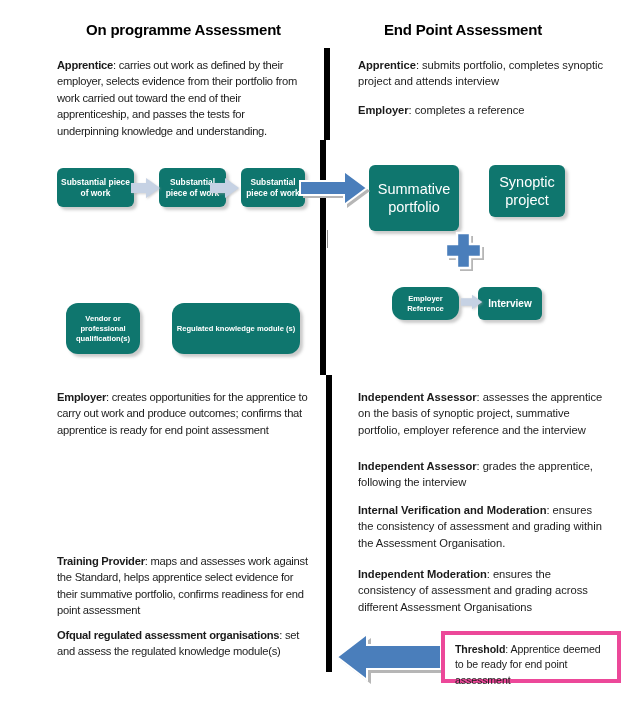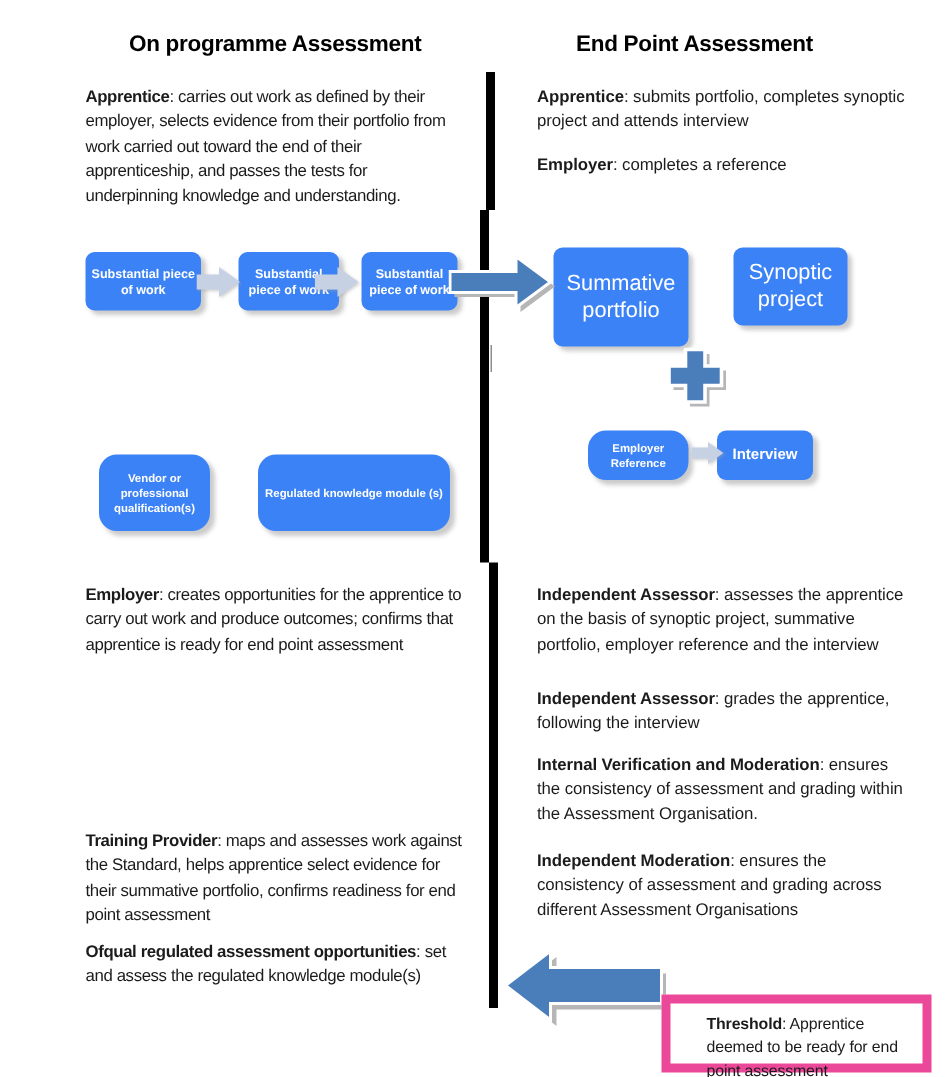--- a/index.html
+++ b/index.html
@@ -60,21 +60,21 @@
   #txt-training        { left: 57px;  top: 553px; }
   #txt-ofqual          { left: 57px;  top: 627px; }
   #txt-ia-assess       { left: 358px; top: 389px; }
   #txt-ia-grade        { left: 358px; top: 458px; }
   #txt-ivm             { left: 358px; top: 502px; }
   #txt-indep-mod       { left: 358px; top: 555px; margin-top: 11px; }
 
   
   .pbox {
     position: absolute;
-    background: #3b82f6;
+    background: #0f766e;
     border-radius: 6px;
     color: #ffffff;
     display: flex;
     align-items: center;
     justify-content: center;
     text-align: center;
     box-sizing: border-box;
     box-shadow: 3px 3px 3px rgba(140,140,140,0.45);
     padding: 2px 4px;
   }
@@ -129,27 +129,27 @@
     left: 335px;
     top: 633px;
     width: 110px;
     height: 52px;
   }
 
   
   #threshold-box {
     position: absolute;
     left: 441px;
-    top: 663px;
+    top: 631px;
     width: 180px;
     height: 52px;
-    border: 6px solid #ec4899;
+    border: 4px solid #ec4899;
     background: #ffffff;
     box-sizing: border-box;
-    padding: 7px 9px 0 24px;
+    padding: 7px 9px 0 10px;
     font-size: 10.6px;
     line-height: 15.4px;
     color: #1b1b1b;
     letter-spacing: -0.1px;
   }
   #threshold-box b { font-weight: bold; }
 </style>
 </head>
 <body>
 
@@ -169,21 +169,21 @@
 
   <div class="text-block left-col" id="txt-employer-left">
     <b>Employer</b><span>: creates opportunities for the apprentice to carry out work and produce outcomes; confirms that apprentice is ready for end point assessment</span>
   </div>
 
   <div class="text-block left-col" id="txt-training">
     <b>Training Provider</b><span>: maps and assesses work against the Standard, helps apprentice select evidence for their summative portfolio, confirms readiness for end point assessment</span>
   </div>
 
   <div class="text-block left-col" id="txt-ofqual">
-    <b>Ofqual regulated assessment opportunities</b><span>: set and assess the regulated knowledge module(s)</span>
+    <b>Ofqual regulated assessment organisations</b><span>: set and assess the regulated knowledge module(s)</span>
   </div>
 
   <div class="text-block right-col" id="txt-apprentice-right">
     <b>Apprentice</b><span>: submits portfolio, completes synoptic project and attends interview</span>
   </div>
 
   <div class="text-block right-col" id="txt-employer-right">
     <b>Employer</b><span>: completes a reference</span>
   </div>
 

